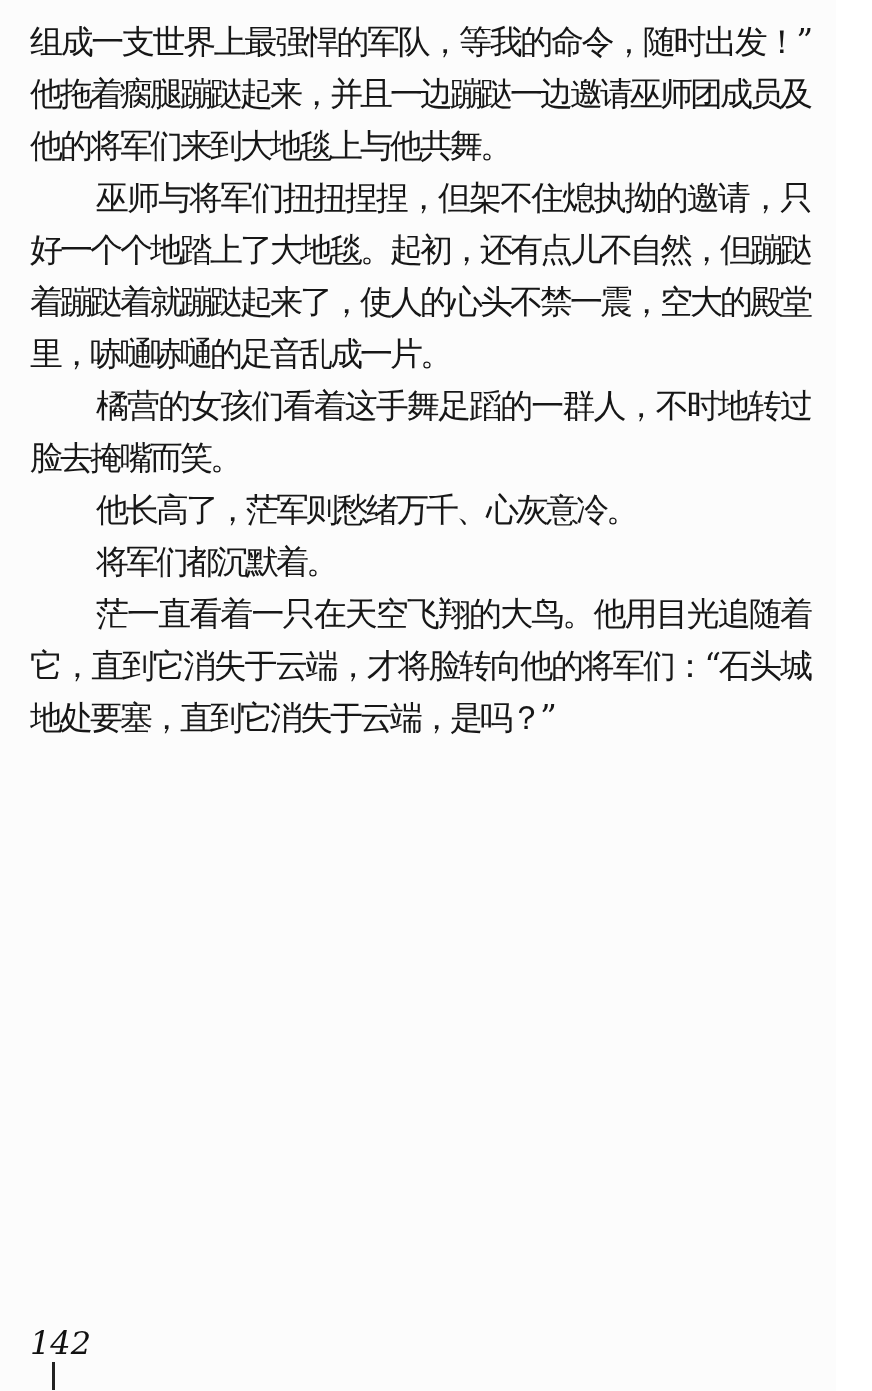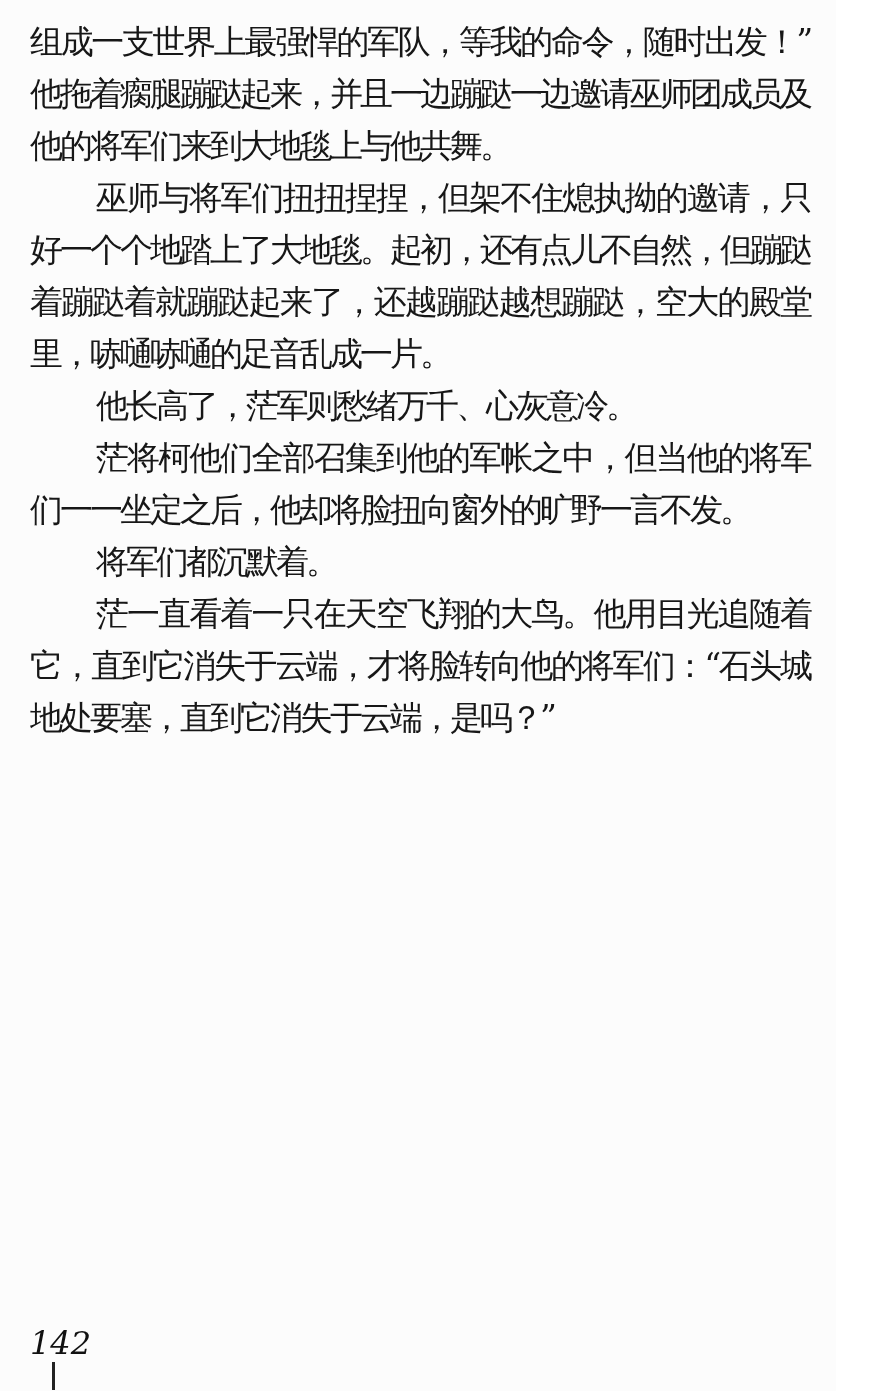--- a/index.html
+++ b/index.html
@@ -66,23 +66,23 @@
   }
 </style>
 </head>
 <body>
 
 <div class="page">
 
   <div class="text-block" id="paragraph-container">
 
   <p class="">组成一支世界上最强悍的军队，等我的命令，随时出发！”他拖着瘸腿蹦跶起来，并且一边蹦跶一边邀请巫师团成员及他的将军们来到大地毯上与他共舞。</p>
-      <p class="indent">巫师与将军们扭扭捏捏，但架不住熄执拗的邀请，只好一个个地踏上了大地毯。起初，还有点儿不自然，但蹦跶着蹦跶着就蹦跶起来了，还越蹦跶越想蹦跶，空大的殿堂里，哧嗵哧嗵的足音乱成一片。</p>
+      <p class="indent">巫师与将军们扭扭捏捏，但架不住熄执拗的邀请，只好一个个地踏上了大地毯。起初，还有点儿不自然，但蹦跶着蹦跶着就蹦跶起来了，使人的心头不禁一震，空大的殿堂里，哧嗵哧嗵的足音乱成一片。</p>
+      <p class="indent">橘营的女孩们看着这手舞足蹈的一群人，不时地转过脸去掩嘴而笑。</p>
       <p class="indent">他长高了，茫军则愁绪万千、心灰意冷。</p>
-      <p class="indent">茫将柯他们全部召集到他的军帐之中，但当他的将军们一一坐定之后，他却将脸扭向窗外的旷野一言不发。</p>
       <p class="indent">将军们都沉默着。</p>
       <p class="indent">茫一直看着一只在天空飞翔的大鸟。他用目光追随着它，直到它消失于云端，才将脸转向他的将军们：“石头城地处要塞，直到它消失于云端，是吗？”</p>
     </div>
 
   <div class="footer">
     <span class="page-number">142</span>
     <span class="footer-divider"></span>
     <span class="book-title">黄琉璃</span>
   </div>
 

